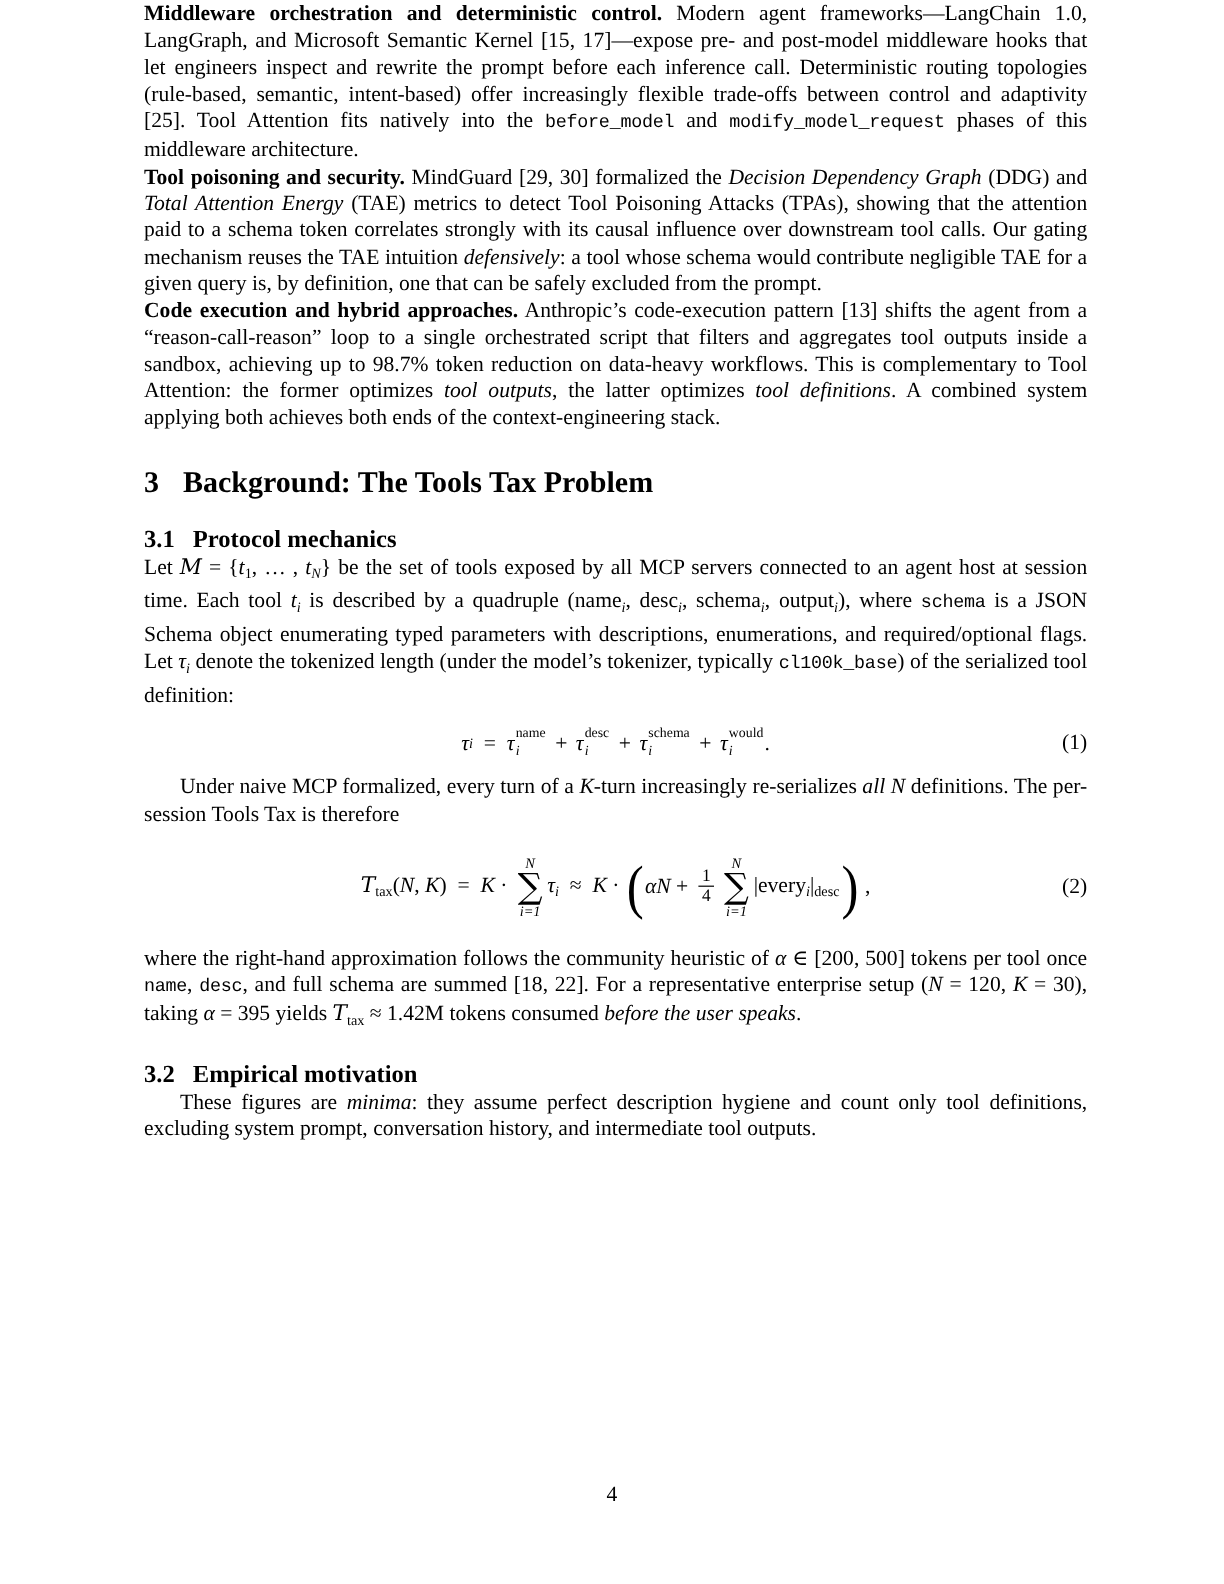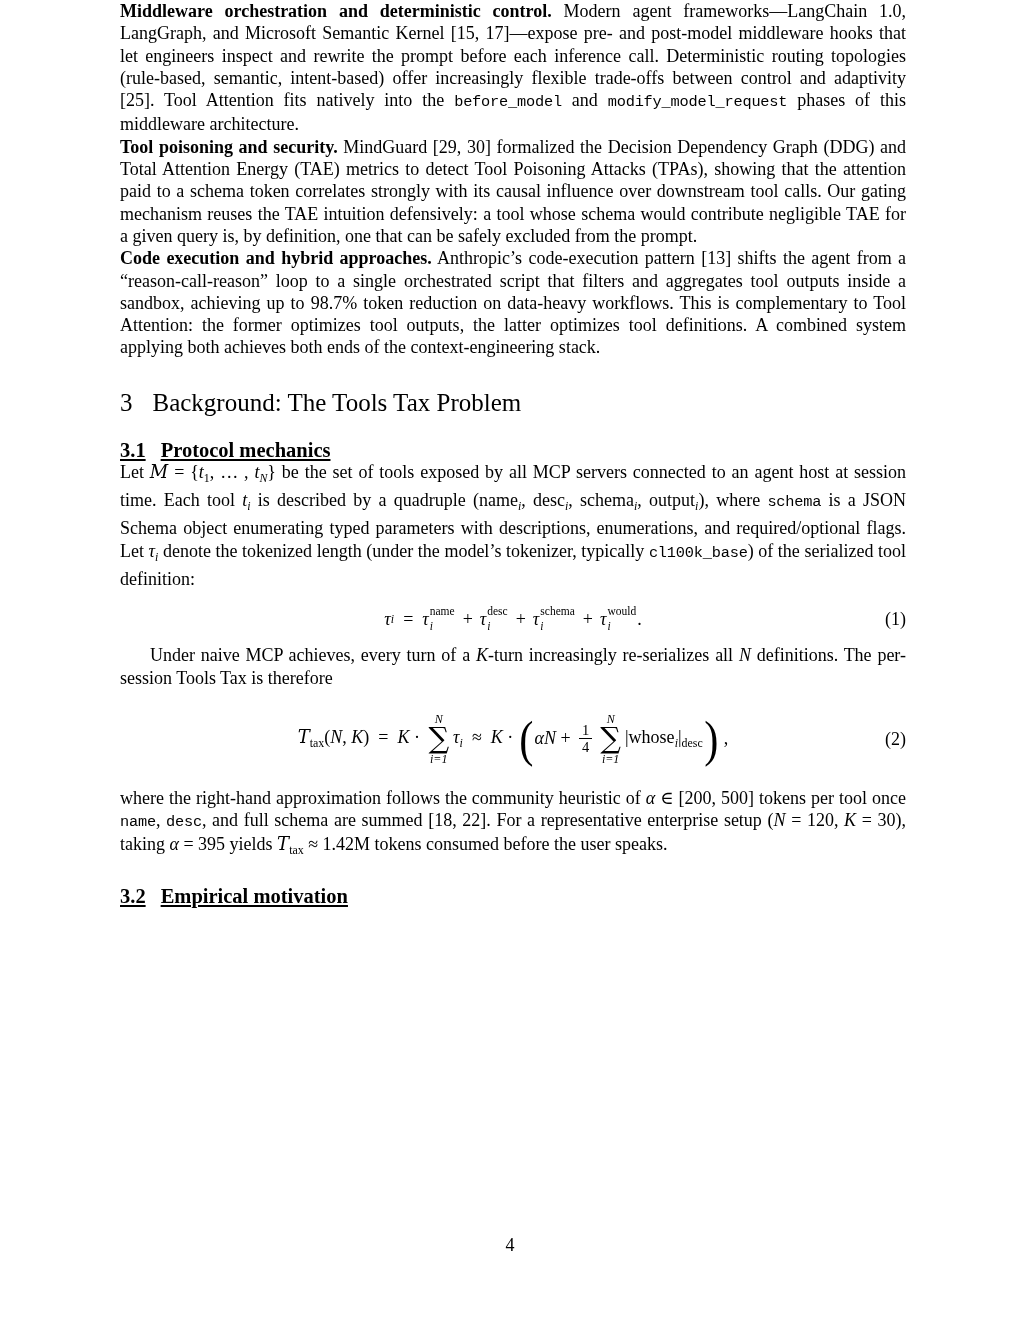--- a/index.html
+++ b/index.html
@@ -15,36 +15,36 @@
     margin:0;font-size:18px;line-height:22.3px;text-align:justify;
     text-justify:inter-word;
   }
   .mt-p1{margin-top:122px;}
   .mt-par{margin-top:28px;}
   .indent{text-indent:30px;}
 
   
   .r-n{}
   .r-b{font-weight:bold;font-family:Liberation Serif, serif;}
-  .r-i{}
+  .r-i{font-style:italic;}
   .r-v{font-style:italic;}
   .r-c{font-family:"Liberation Mono","DejaVu Sans Mono",monospace;font-size:0.85em;letter-spacing:-0.2px;}
   .r-sub{font-size:66%;vertical-align:-4px;}
   .r-subi{font-size:66%;vertical-align:-4px;font-style:italic;}
   .r-cal{font-style:italic;font-family:"DejaVu Serif",serif;}
   .r-rel{margin:0 9px;}
   .r-op{margin:0 7px;}
   .r-ss{display:inline-flex;flex-direction:column;align-items:flex-start;font-size:11.5px;line-height:1;vertical-align:-7px;margin:0 1px;}
   .r-ss .ss-sup{display:block;}
   .r-ss .ss-sub{display:block;font-style:italic;margin-top:3px;}
 
   
-  h1.sec{margin:30px 0 0 0;font-size:25px;line-height:27px;font-weight:normal;}
+  h1.sec{margin:30px 0 0 0;font-size:25px;line-height:27px;font-weight:bold;}
   h1.sec .hnum{margin-right:20px;}
-  h2.subsec{margin:23px 0 0 0;font-size:20.5px;line-height:22px;font-weight:bold;text-decoration:underline;}
+  h2.subsec{margin:23px 0 0 0;font-size:20.5px;line-height:22px;font-weight:bold;}
   h2.subsec .hnum{margin-right:15px;}
   h2.mt-32{}
   .mt-after-head{margin-top:16px;}
 
   
   .equation{
     position:relative;display:flex;align-items:center;justify-content:center;
     font-size:18px;margin:14px 0 12px 0;
   }
   .eq-row{display:flex;align-items:center;}
@@ -111,21 +111,21 @@
           <span class="r-v">τ</span>
           <span class="r-ss">
             <span class="ss-sup">would</span>
             <span class="ss-sub">i</span>
           </span>
           <span class="r-n">.</span>
         </span>
       <span class="eq-number">(1)</span>
     </div>
 
-    <p class="para indent"><span class="r-n">Under naive MCP achieves, every turn of a </span><span class="r-v">K</span><span class="r-n">-turn increasingly re-serializes </span><span class="r-i">all</span><span class="r-n"> </span><span class="r-v">N</span><span class="r-n"> definitions. The per-session Tools Tax is therefore</span></p>
+    <p class="para indent"><span class="r-n">Under naive MCP formalized, every turn of a </span><span class="r-v">K</span><span class="r-n">-turn increasingly re-serializes </span><span class="r-i">all</span><span class="r-n"> </span><span class="r-v">N</span><span class="r-n"> definitions. The per-session Tools Tax is therefore</span></p>
 
     <div class="equation eq2">
       <span class="eq-row">
         <span class="seg"><span class="r-cal">T</span><span class="r-sub">tax</span><span class="r-n">(</span><span class="r-v">N</span><span class="r-n">, </span><span class="r-v">K</span><span class="r-n">)</span><span class="r-rel">=</span><span class="r-v">K</span><span class="r-n"> · </span></span>
         <span class="sum">
           <span class="sum-upper">N</span>
           <span class="sum-sym">∑</span>
           <span class="sum-lower">i=1</span>
         </span>
         <span class="seg"><span class="r-v">τ</span><span class="r-subi">i</span><span class="r-rel">≈</span><span class="r-v">K</span><span class="r-n"> · </span></span>
@@ -133,31 +133,32 @@
         <span class="seg"><span class="r-v">α</span><span class="r-v">N</span><span class="r-n"> + </span></span>
         <span class="frac">
           <span class="frac-num">1</span>
           <span class="frac-den">4</span>
         </span>
         <span class="sum">
           <span class="sum-upper">N</span>
           <span class="sum-sym">∑</span>
           <span class="sum-lower">i=1</span>
         </span>
-        <span class="seg"><span class="r-n">|whose</span><span class="r-subi">i</span><span class="r-n">|</span><span class="r-sub">desc</span></span>
+        <span class="seg"><span class="r-n">|every</span><span class="r-subi">i</span><span class="r-n">|</span><span class="r-sub">desc</span></span>
         <span class="bigp">)</span>
         <span class="seg"><span class="r-n"> ,</span></span>
       </span>
       <span class="eq-number">(2)</span>
     </div>
 
     <p class="para"><span class="r-n">where the right-hand approximation follows the community heuristic of </span><span class="r-v">α</span><span class="r-n"> ∈ [200, 500] tokens per tool once </span><span class="r-c">name</span><span class="r-n">, </span><span class="r-c">desc</span><span class="r-n">, and full schema are summed [18, 22]. For a representative enterprise setup (</span><span class="r-v">N</span><span class="r-n"> = 120, </span><span class="r-v">K</span><span class="r-n"> = 30), taking </span><span class="r-v">α</span><span class="r-n"> = 395 yields </span><span class="r-cal">T</span><span class="r-sub">tax</span><span class="r-n"> ≈ 1.42M tokens consumed </span><span class="r-i">before the user speaks</span><span class="r-n">.</span></p>
 
     <h2 class="subsec mt-32">
       <span class="hnum">3.2</span><span>Empirical motivation</span>
     </h2>
 
 
+    <p class="para indent"><span class="r-n">These figures are </span><span class="r-i">minima</span><span class="r-n">: they assume perfect description hygiene and count only tool definitions, excluding system prompt, conversation history, and intermediate tool outputs.</span></p>
 
   </div>
 
   <div class="page-number">4</div>
 </div>
 
 </body></html>

